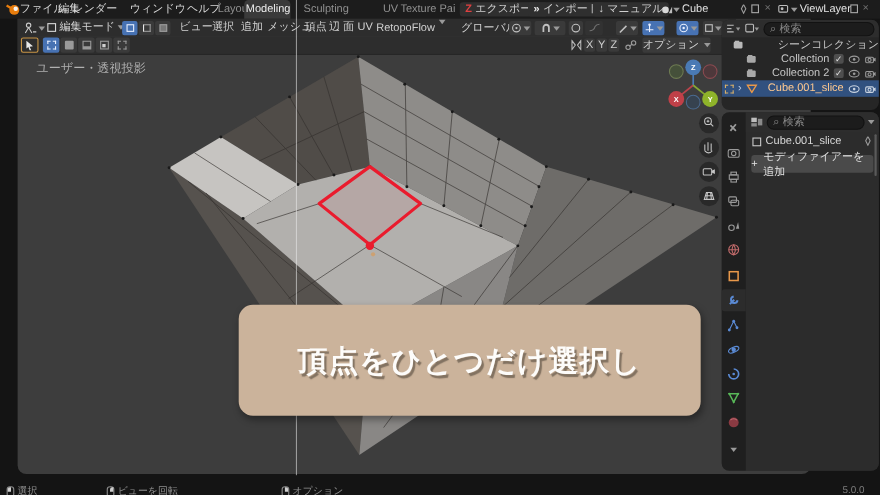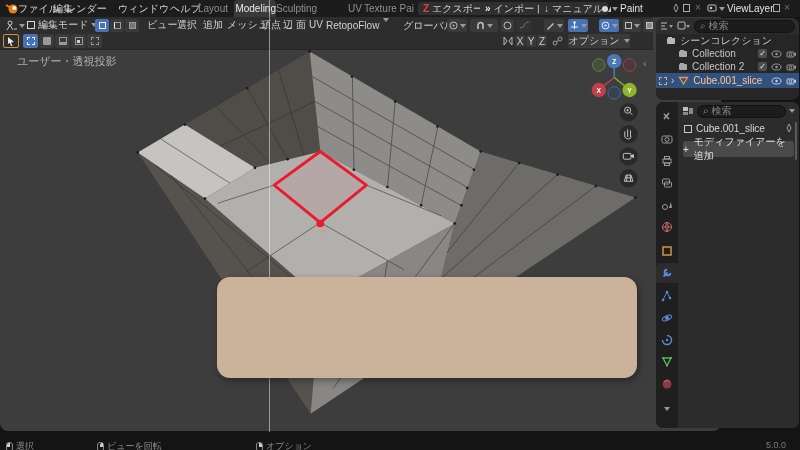--- a/index.html
+++ b/index.html
@@ -8,36 +8,36 @@
   .abs{position:absolute;}
   
   #topbar{left:0;top:0;width:800px;height:17px;background:#1c1c1c;}
   .menu{color:#d6d6d6;font-size:10px;line-height:17px;}
   .tab{color:#909090;font-size:10px;line-height:17px;text-align:right;}
   .tab.active{background:#3a3a3a;color:#ededed;border-radius:4px 4px 0 0;}
   .tbtn{background:#2f2f2f;border-radius:3px;height:13px;top:2px;line-height:13px;color:#d0d0d0;padding:0 5px;display:flex;align-items:center;gap:3px;}
   .caret{width:0;height:0;border-left:3px solid transparent;border-right:3px solid transparent;border-top:4px solid #9a9a9a;display:inline-block;}
   .glyph{font-weight:bold;}
   
-  #leftarea{left:0;top:17px;width:721px;height:414px;background:#3d3d3d;border-radius:0 0 8px 8px;overflow:hidden;}
+  #leftarea{left:16px;top:17px;width:721px;height:414px;background:#3d3d3d;border-radius:0 0 8px 8px;overflow:hidden;}
   #vh1{left:0;top:0;width:653px;height:16px;background:#2d2d2d;}
   #vh2{left:0;top:16px;width:653px;height:17px;background:#2d2d2d;border-bottom:1px solid #262626;}
   .hmenu{color:#d2d2d2;line-height:16px;font-size:10px;}
   .mini{height:13px;border-radius:2px;background:#3a3a3a;display:flex;align-items:center;justify-content:center;}
   .mini.blue{background:#4772b3;}
   .sq{display:inline-block;border:1px solid #c9c9c9;}
   #capline{left:269px;top:0;width:1px;height:432px;background:rgba(235,235,235,.55);z-index:40;}
   .vtxt{color:#b0b0b0;font-size:11px;z-index:5;}
   
   .panel{background:#262626;border-radius:7px;overflow:hidden;}
   #outliner{left:656px;top:18px;width:143px;height:82px;}
   #props{left:656px;top:102px;width:143px;height:326px;background:#2c2c2c;}
   .search{background:#1c1c1c;border:1px solid #121212;border-radius:8px;height:13px;display:flex;align-items:center;gap:3px;padding:0 5px;color:#8a8a8a;}
   .orow{height:13px;display:flex;align-items:center;gap:4px;color:#c6c6c6;}
-  .orow .lbl{flex:1;}
+  .orow .lbl{flex:1;text-align:right;}
   .sel{background:#31517f;}
   .meshname{color:#ffc98f;}
   .check{width:9px;height:9px;background:#4e4e4e;border-radius:2px;color:#e8e8e8;font-size:8px;line-height:9px;text-align:center;}
   #tabstrip{left:0;top:0;width:22px;height:326px;background:#1f1f1f;}
   .ptab{position:absolute;left:0;width:22px;height:20px;display:flex;align-items:center;justify-content:center;}
   .ptab.on{background:#2c2c2c;border-radius:3px 0 0 3px;}
   .modbtn{background:#4a4a4a;border-radius:3px;height:16px;display:flex;align-items:center;justify-content:center;gap:5px;color:#e3e3e3;}
   
   #caption{left:217px;top:277px;width:420px;height:101px;background:#cbb39b;border-radius:13px;z-index:50;
            display:flex;flex-direction:column;align-items:center;justify-content:center;box-shadow:2px 3px 7px rgba(0,0,0,.35);}
@@ -59,21 +59,21 @@
         <circle cx="9.3" cy="5" r="2" fill="#f4f4f4"></circle>
       <path d="M1 2 L6 5" stroke="#e87d0d" stroke-width="2"></path>
     </svg>
     <span class="abs menu" style="left:18px">ファイル</span>
     <span class="abs menu" style="left:53px">編集</span>
     <span class="abs menu" style="left:66px">レンダー</span>
     <span class="abs menu" style="left:118px">ウィンドウ</span>
     <span class="abs menu" style="left:170px">ヘルプ</span>
 
     <span class="abs tab" style="left:198px;width:30px">Layout</span>
-    <span class="abs tab active" style="left:234px;width:42px">Modeling</span>
+    <span class="abs tab active" style="left:222px;width:42px">Modeling</span>
     <span class="abs tab" style="left:276px;width:40px">Sculpting</span>
     <span class="abs tab" style="left:318px;width:44px">UV Editing</span>
     <span class="abs tab" style="left:364px;width:50px;overflow:hidden;white-space:nowrap">Texture Paint</span>
 
     <div class="abs tbtn" style="left:418px">
       <span class="glyph" style="color:#e04040">Z</span>
       <span>エクスポート</span>
     </div>
     <div class="abs tbtn" style="left:480px">
       <span class="glyph" style="color:#e8e8e8">»</span>
@@ -82,21 +82,21 @@
     <div class="abs tbtn" style="left:539px">
       <span style="color:#cfcfcf">↓</span>
       <span>マニュアル</span>
     </div>
 
     <svg class="abs" style="left:601px;top:4px" width="11" height="9">
       <circle cx="4" cy="5" r="3" fill="#d8d8d8"></circle>
         <path d="M7 8 L10 2 L10 8 Z" fill="#bdbdbd"></path>
     </svg>
     <span class="abs caret" style="left:612px;top:7px"></span>
-    <span class="abs menu" style="left:620px;color:#e2e2e2">Paint</span>
+    <span class="abs menu" style="left:620px;color:#e2e2e2">Cube</span>
     <svg class="abs" style="left:672px;top:4px" width="8" height="9">
       <path d="M4 0 L6 4 L4 8 L2 4 Z" fill="none" stroke="#9a9a9a"></path>
     </svg>
     <span class="abs sq" style="left:683px;top:4px;width:7px;height:8px;border-color:#a8a8a8"></span>
     <span class="abs" style="left:695px;top:2px;color:#6f6f6f">×</span>
 
     <svg class="abs" style="left:707px;top:4px" width="11" height="9">
       <rect x="1" y="1" width="8" height="6" rx="1" fill="none" stroke="#bdbdbd"></rect>
         <circle cx="4" cy="4" r="1.3" fill="#bdbdbd"></circle>
     </svg>
@@ -525,20 +525,21 @@
       </div>
       <div class="modbtn" style="margin:4px 5px 0 5px">
         <span>+</span>
         <span>モディファイアーを追加</span>
       </div>
       <div class="abs" style="right:2px;top:20px;width:2px;height:38px;background:#5a5a5a;border-radius:1px"></div>
     </div>
   </div>
 
   <div id="caption" class="abs">
+    <div>頂点をひとつだけ選択し</div>
   </div>
 
   <div id="statusbar" class="abs">
     <div class="abs sbi" style="left:6px;top:6px">
       <span class="mouseic">
           <i></i>
         </span>
       <span>選択</span>
     </div>
     <div class="abs sbi" style="left:97px;top:6px">

